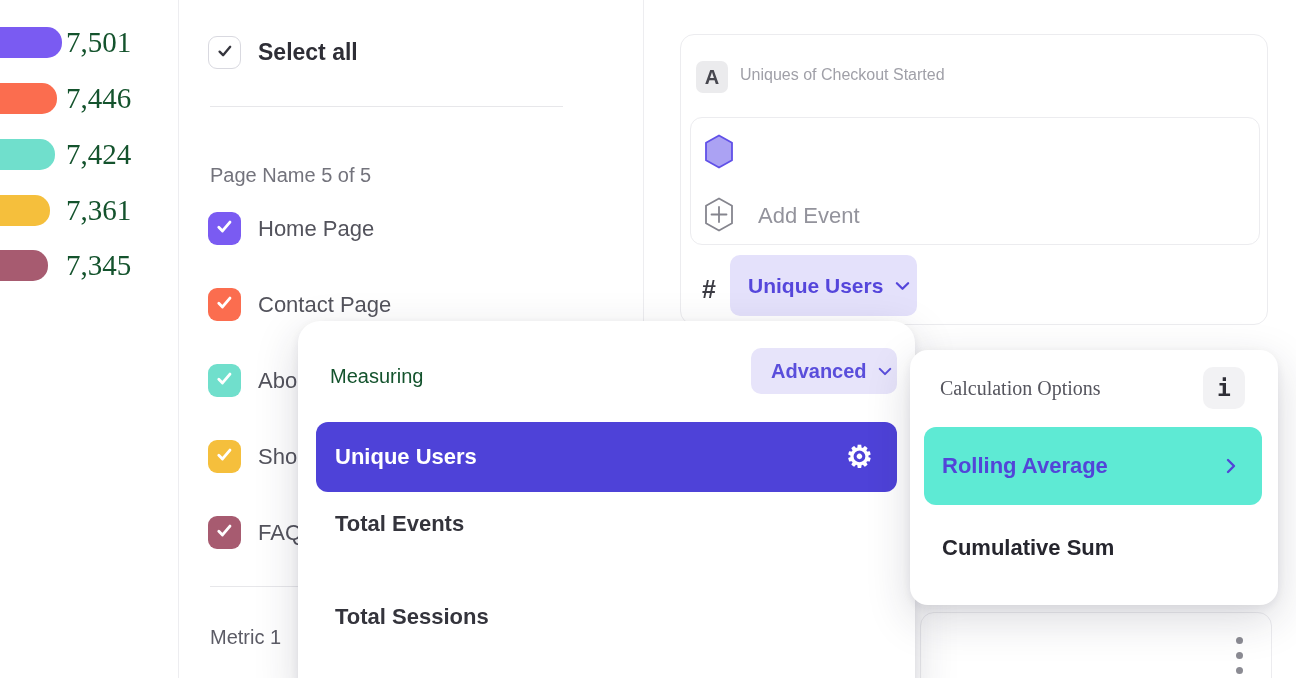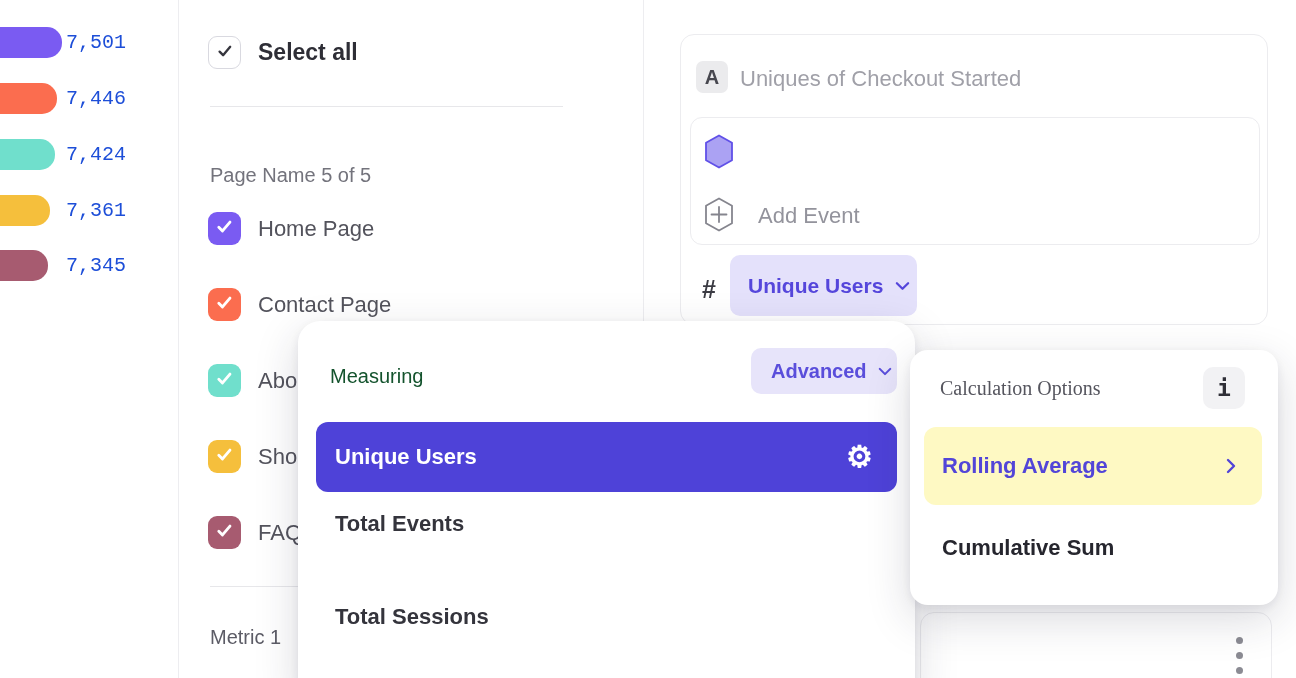--- a/index.html
+++ b/index.html
@@ -3,53 +3,53 @@
 <meta charset="utf-8">
 <style>
   html,body{margin:0;padding:0;background:#fff;}
   #app{position:relative;width:1296px;height:678px;overflow:hidden;background:#fff;
        font-family:"Liberation Sans",sans-serif;color:#3a3a42;}
   .abs{position:absolute;}
 
   
   .legend-bar{position:absolute;left:0;height:31px;border-radius:0 15px 15px 0;}
   .legend-value{position:absolute;left:66px;height:31px;display:flex;align-items:center;
-      font-family:Liberation Mono, monospace;font-size:20px;color:#1d4ed8;}
+      font-family:Liberation Serif, serif;font-size:29px;color:#14532d;}
 
   
   .vdiv{position:absolute;top:0;bottom:0;width:1px;background:#ededf0;}
   .hdiv{position:absolute;height:1px;background:#e7e7ea;}
 
   
   .cbx{position:absolute;width:33px;height:33px;border-radius:9px;display:flex;
        align-items:center;justify-content:center;cursor:pointer;}
   .cbx.plain{background:#fff;border:1.5px solid #d9d9e0;box-sizing:border-box;}
   .row-label{position:absolute;font-size:22px;color:#53535c;font-weight:500;
        display:flex;align-items:center;height:33px;}
   .muted-label{position:absolute;color:#73737c;font-size:20px;font-weight:500;}
 
   
   .card{position:absolute;background:#fff;border:1px solid #ececef;border-radius:14px;box-sizing:border-box;}
   .series-badge{position:absolute;width:32px;height:32px;border-radius:7px;background:#ebebed;
        color:#47474f;font-weight:bold;font-size:20px;display:flex;align-items:center;justify-content:center;}
-  .placeholder-text{position:absolute;color:#a0a0a8;font-size:22px;}
+  .placeholder-text{position:absolute;color:#a0a0a8;font-size:16px;}
   .event-name{position:absolute;color:#26262e;font-size:22px;font-weight:bold;}
   .add-event-label{position:absolute;color:#93939c;font-size:22px;}
   .hash{position:absolute;color:#3b3b43;font-size:25px;font-weight:bold;}
   .pill{position:absolute;border-radius:10px;display:flex;align-items:center;cursor:pointer;}
   .pill-purple{background:#e4e1fb;color:#5546db;font-weight:bold;}
 
   
   .popup{position:absolute;background:#fff;border-radius:22px;
        box-shadow:0 3px 10px rgba(35,35,60,.07),0 14px 44px rgba(35,35,60,.17);}
   .menu-title{position:absolute;color:#14532d;font-size:20px;font-weight:500;}
   .menu-option{position:absolute;font-size:22px;font-weight:600;color:#34343c;cursor:pointer;}
   .selected-row{position:absolute;background:#4e42d8;border-radius:12px;display:flex;
        align-items:center;color:#fff;font-size:22px;font-weight:bold;cursor:pointer;}
-  .hl-row{position:absolute;background:#fef9c3;border-radius:12px;display:flex;
+  .hl-row{position:absolute;background:#5eead4;border-radius:12px;display:flex;
        align-items:center;color:#5245d8;font-size:22px;font-weight:600;cursor:pointer;}
   .info-btn{position:absolute;width:42px;height:42px;border-radius:10px;background:#f2f2f4;
        display:flex;align-items:center;justify-content:center;cursor:pointer;
        font-family:"DejaVu Sans Mono",monospace;font-weight:bold;font-size:23px;color:#2f2f37;}
   .gear{font-size:30px;line-height:1;color:#fff;}
   .kebab-dot{width:7px;height:7px;border-radius:50%;background:#8b8b93;}
 </style>
 </head>
 <body>
 

